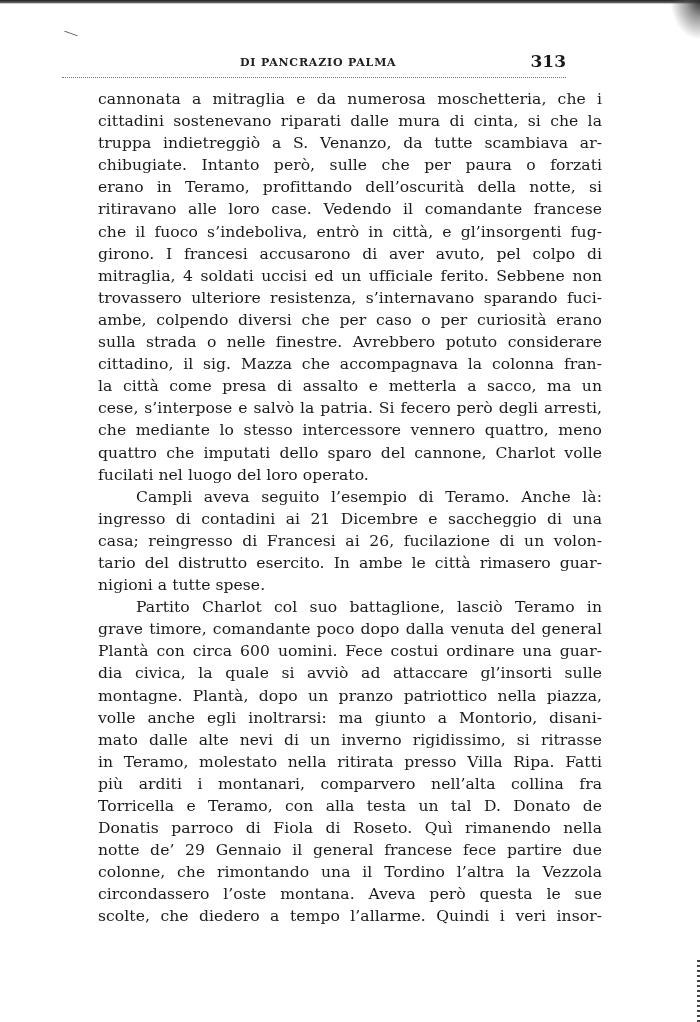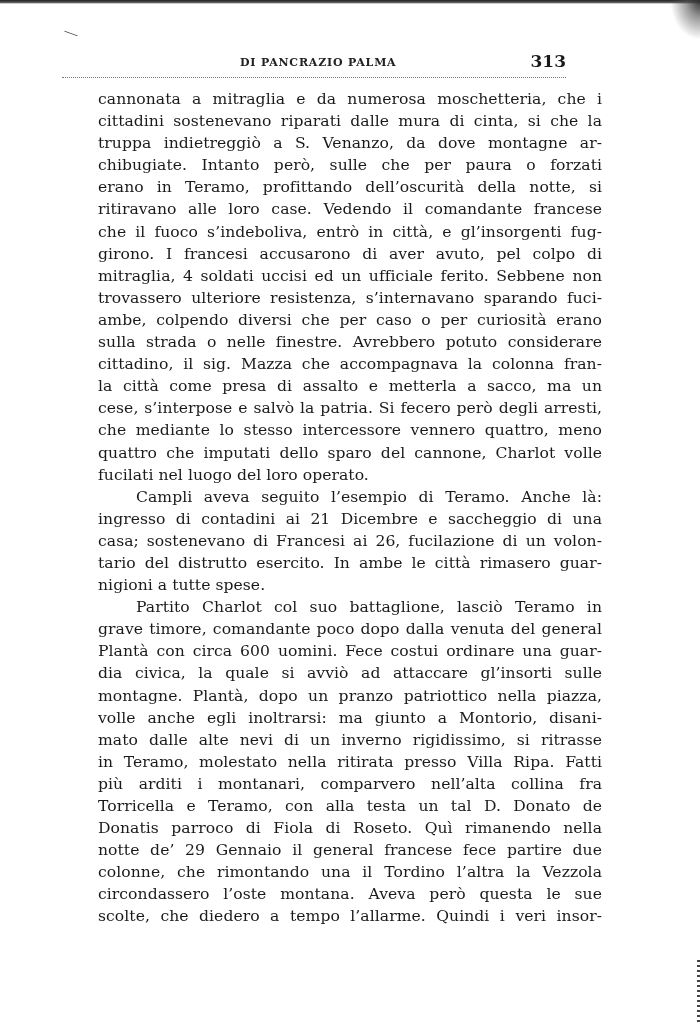--- a/index.html
+++ b/index.html
@@ -108,39 +108,39 @@
 
 <div class="running-head">
   <span class="running-title">DI PANCRAZIO PALMA</span>
   <span class="page-number">313</span>
 </div>
 <div class="head-rule"></div>
 
 <div class="text-block">
   <span class="line">cannonata a mitraglia e da numerosa moschetteria, che i</span>
   <span class="line">cittadini sostenevano riparati dalle mura di cinta, si che la</span>
-  <span class="line">truppa indietreggiò a S. Venanzo, da dove montagne ar-</span>
+  <span class="line">truppa indietreggiò a S. Venanzo, da tutte scambiava ar-</span>
   <span class="line">chibugiate. Intanto però, sulle che per paura o forzati</span>
   <span class="line">erano in Teramo, profittando dell’oscurità della notte, si</span>
   <span class="line">ritiravano alle loro case. Vedendo il comandante francese</span>
   <span class="line">che il fuoco s’indeboliva, entrò in città, e gl’insorgenti fug-</span>
   <span class="line">girono. I francesi accusarono di aver avuto, pel colpo di</span>
   <span class="line">mitraglia, 4 soldati uccisi ed un ufficiale ferito. Sebbene non</span>
   <span class="line">trovassero ulteriore resistenza, s’internavano sparando fuci-</span>
   <span class="line">ambe, colpendo diversi che per caso o per curiosità erano</span>
   <span class="line">sulla strada o nelle finestre. Avrebbero potuto considerare</span>
   <span class="line">cittadino, il sig. Mazza che accompagnava la colonna fran-</span>
   <span class="line">la città come presa di assalto e metterla a sacco, ma un</span>
   <span class="line">cese, s’interpose e salvò la patria. Si fecero però degli arresti,</span>
   <span class="line">che mediante lo stesso intercessore vennero quattro, meno</span>
   <span class="line">quattro che imputati dello sparo del cannone, Charlot volle</span>
   <span class="line last">fucilati nel luogo del loro operato.</span>
   <span class="line indent">Campli aveva seguito l’esempio di Teramo. Anche là:</span>
   <span class="line">ingresso di contadini ai 21 Dicembre e saccheggio di una</span>
-  <span class="line">casa; sostenevano di Francesi ai 26, fucilazione di un volon-</span>
+  <span class="line">casa; reingresso di Francesi ai 26, fucilazione di un volon-</span>
   <span class="line">tario del distrutto esercito. In ambe le città rimasero guar-</span>
   <span class="line last">nigioni a tutte spese.</span>
   <span class="line indent">Partito Charlot col suo battaglione, lasciò Teramo in</span>
   <span class="line">grave timore, comandante poco dopo dalla venuta del general</span>
   <span class="line">Plantà con circa 600 uomini. Fece costui ordinare una guar-</span>
   <span class="line">dia civica, la quale si avviò ad attaccare gl’insorti sulle</span>
   <span class="line">montagne. Plantà, dopo un pranzo patriottico nella piazza,</span>
   <span class="line">volle anche egli inoltrarsi: ma giunto a Montorio, disani-</span>
   <span class="line">mato dalle alte nevi di un inverno rigidissimo, si ritrasse</span>
   <span class="line">in Teramo, molestato nella ritirata presso Villa Ripa. Fatti</span>

